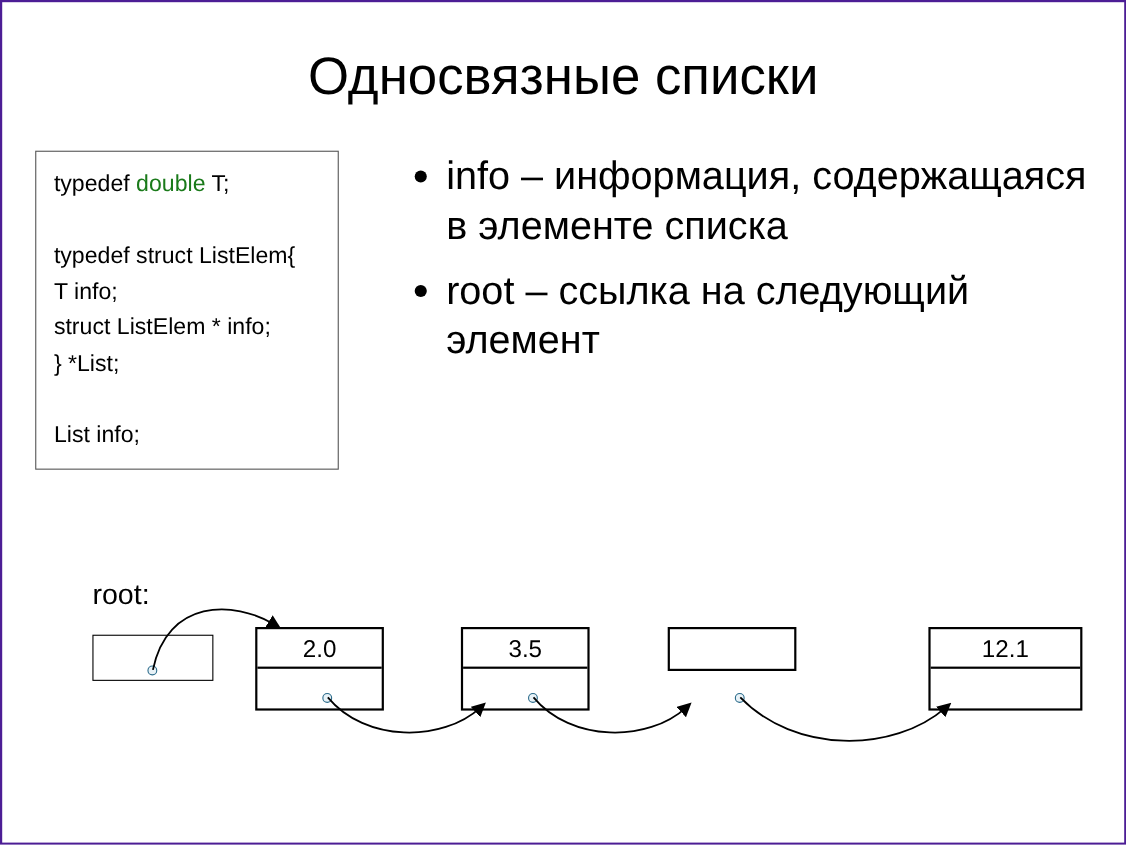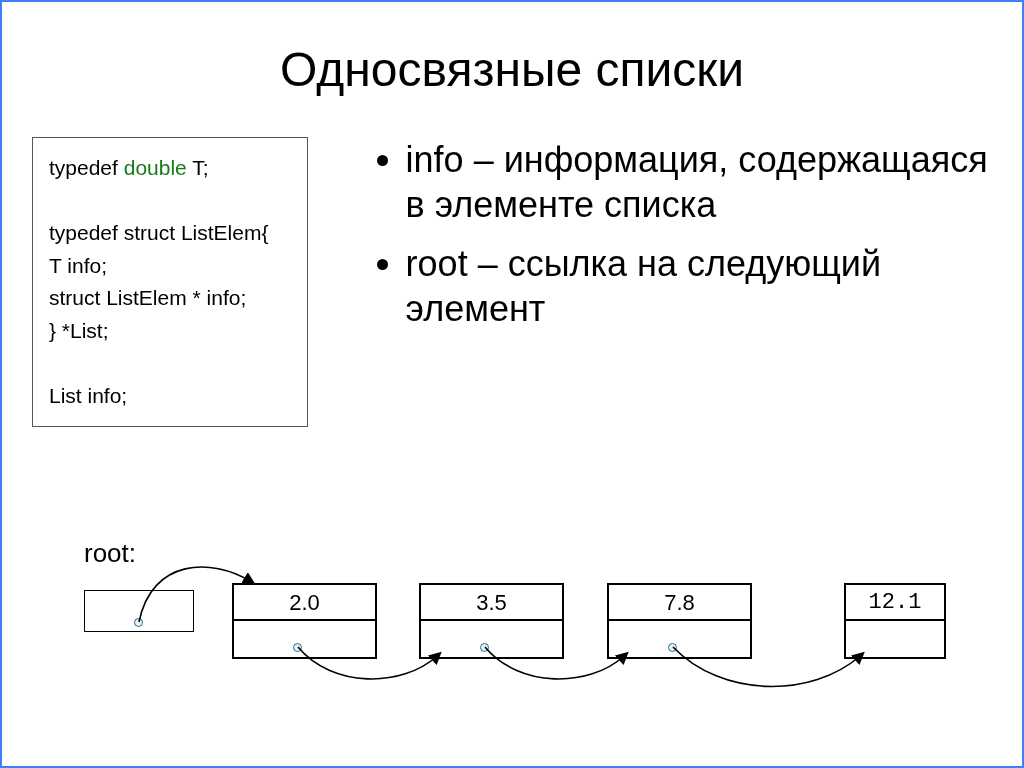--- a/index.html
+++ b/index.html
@@ -5,21 +5,21 @@
   * { box-sizing: border-box; }
   html, body {
     margin: 0; padding: 0;
     width: 1024px; height: 768px;
     font-family: Arial, Helvetica, sans-serif;
     background: #fff;
     color: #000;
   }
   .slide {
     width: 1024px; height: 768px;
-    border: 2px solid #3b82f6;
+    border: 2px solid #4c1d95;
     position: relative;
   }
   .title {
     text-align: center;
     font-size: 48px;
     font-weight: normal;
     margin-top: 40px;
   }
   .content {
     display: flex;
@@ -39,51 +39,51 @@
     margin-left: 70px;
     font-size: 36px;
     line-height: 1.25;
   }
   .bullets ul { padding-left: 28px; margin: 0; }
   .bullets li { margin-bottom: 14px; }
 
   .diagram {
     position: absolute;
     left: 0; right: 0;
-    top: 536px;
+    top: 523px;
     height: 220px;
     padding-left: 30px;
   }
   .rootlabel {
     position: absolute;
     left: 82px; top: 0;
     font-size: 26px;
   }
   .rootbox {
     position: absolute;
     left: 82px; top: 52px;
     width: 110px; height: 42px;
     border: 1.5px solid #000;
   }
   .node {
     position: absolute;
-    width: 145px;
+    width: 117px;
     border: 2.5px solid #000;
   }
   .node .cell {
     height: 36px;
     text-align: center;
     font-size: 22px;
     line-height: 36px;
   }
   .node .cell.top { border-bottom: 2px solid #000; }
   .n1 { left: 230px; top: 45px; }
   .n2 { left: 417px; top: 45px; }
   .n3 { left: 605px; top: 45px; }
-  .n4 { left: 842px; top: 45px; width: 102px; font-family: Liberation Mono, monospace; }
+  .n4 { left: 842px; top: 45px; width: 140px; }
 
   
   .dot {
     position: absolute;
     width: 9px; height: 9px;
     border: 1.4px solid #2a6a8a;
     border-radius: 50%;
     background: #e8f2f7;
   }
   svg.links {
@@ -128,21 +128,20 @@
 
     <div class="node n1">
       <div class="cell top">2.0</div>
       <div class="cell"></div>
     </div>
     <div class="node n2">
       <div class="cell top">3.5</div>
       <div class="cell"></div>
     </div>
     <div class="node n3">
-      <div class="cell top">7.8</div>
       <div class="cell"></div>
     </div>
     <div class="node n4">
       <div class="cell top">12.1</div>
       <div class="cell"></div>
     </div>
 
     <div class="dot" style="left:132px; top:80px;"></div>
     <div class="dot" style="left:291px; top:105px;"></div>
     <div class="dot" style="left:478px; top:105px;"></div>

